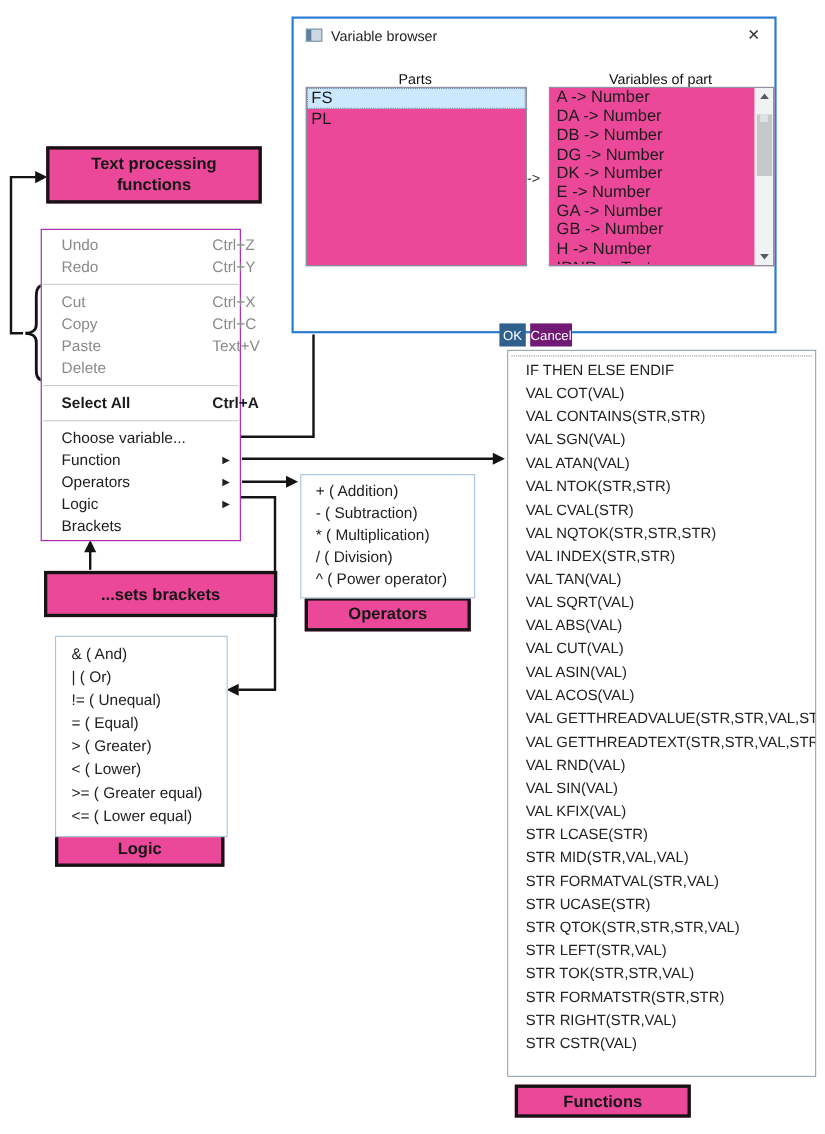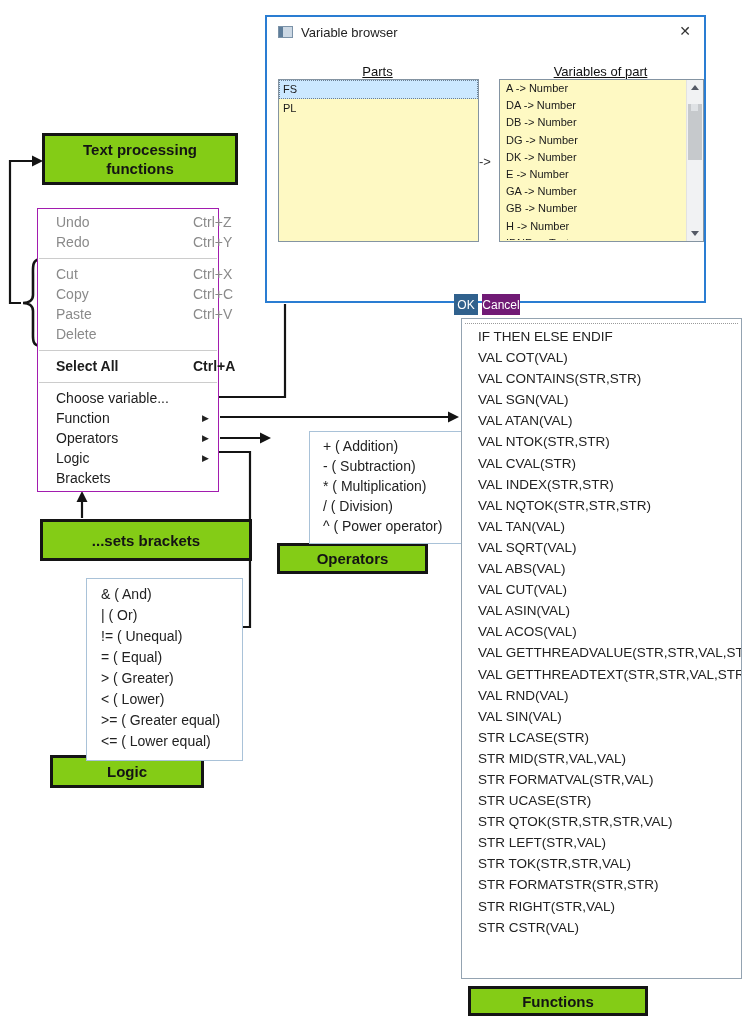--- a/index.html
+++ b/index.html
@@ -4,34 +4,34 @@
 <style>
   html,body{margin:0;padding:0;background:#ffffff;}
   #canvas{position:relative;width:750px;height:1031px;background:#fff;
           font-family:"Liberation Sans", sans-serif;overflow:hidden;}
   .abs{position:absolute;box-sizing:border-box;}
 
   
   #connectors{position:absolute;left:0;top:0;width:750px;height:1031px;}
 
   
-  .ylabel{position:absolute;box-sizing:border-box;background:#84cc16;border:3px solid #141414;
+  .ylabel{position:absolute;box-sizing:border-box;background:#ec4899;border:3px solid #141414;
           display:flex;align-items:center;justify-content:center;text-align:center;
           font-weight:bold;color:#141414;font-size:15px;line-height:19px;}
 
   
   #dialog{left:265px;top:15px;width:441px;height:288px;background:#fff;border:2px solid #2a7dd2;}
   .titlebar{position:absolute;left:0;top:0;right:0;height:30px;display:flex;align-items:center;padding-left:11px;}
   .dlg-icon{width:13px;height:10px;background:#ccd8e4;border:1px solid #7b92a8;position:relative;}
   .dlg-icon span{position:absolute;left:0;top:0;width:4px;height:100%;background:#5e7d9a;}
   .dlg-title{margin-left:8px;font-size:13px;color:#222;}
   .dlg-close{position:absolute;right:13px;top:6px;font-size:14px;color:#333;cursor:default;}
-  .col-label{position:absolute;top:47px;font-size:13px;color:#111;text-align:center;text-decoration:underline;}
-  .listbox{position:absolute;top:62px;height:161px;background:#fef9c3;border:1px solid #8494a2;
-           font-size:11px;color:#1a1a1a;overflow:hidden;}
+  .col-label{position:absolute;top:47px;font-size:13px;color:#111;text-align:center;}
+  .listbox{position:absolute;top:62px;height:161px;background:#ec4899;border:1px solid #8494a2;
+           font-size:15px;color:#1a1a1a;overflow:hidden;}
   #parts-list{left:11px;width:199px;}
   #vars-list{left:232px;width:203px;}
   .part-row{height:19px;line-height:19px;padding-left:4px;}
   .part-row.selected{background:#cbe8ff;outline:1px dotted #6a7f93;outline-offset:-1px;}
   .var-row{height:17.2px;line-height:17.2px;padding-left:6px;white-space:nowrap;}
   .var-row.clipped{height:5px;overflow:hidden;}
   #transfer-arrow{position:absolute;left:212px;top:137px;font-size:13px;color:#333;}
   
   .scrollbar{position:absolute;top:0;right:0;bottom:0;width:16px;background:#f1f2f3;border-left:1px solid #e2e2e2;}
   .sb-btn{position:absolute;left:0;width:16px;height:15px;display:flex;align-items:center;justify-content:center;}
@@ -50,35 +50,35 @@
   #context-menu{left:37px;top:208px;width:182px;background:#fff;border:1px solid #a21caf;padding:3px 0;}
   .menu-row{position:relative;height:20px;line-height:20px;font-size:14px;color:#1c1c1c;padding-left:18px;}
   .menu-row.disabled{color:#8a8a8a;}
   .menu-row.bold{font-weight:bold;}
   .menu-shortcut{position:absolute;left:155px;top:0;}
   .menu-arrow{position:absolute;right:9px;top:0;font-size:9px;color:#222;}
   .menu-sep{height:12px;display:flex;align-items:center;}
   .menu-sep div{height:1px;background:#cccccc;width:100%;margin:0 1px;}
 
   
-  .submenu{position:absolute;background:#fff;border:1px solid #a9c2d8;font-size:14px;color:#222;margin-left:36px;}
+  .submenu{position:absolute;background:#fff;border:1px solid #a9c2d8;font-size:14px;color:#222;}
   #operators-menu{left:273px;top:431px;width:157px;height:107px;padding-top:4px;}
   #operators-menu .sub-row{height:20px;line-height:20px;padding-left:13px;}
   #logic-menu{left:50px;top:578px;width:155px;height:176px;padding-top:5px;}
   #logic-menu .sub-row{height:21px;line-height:21px;padding-left:14px;}
   #functions-panel{left:461px;top:318px;width:281px;height:661px;background:#fff;border:1px solid #94a3b1;overflow:hidden;}
   .fn-clip{height:4px;border-bottom:1px dotted #9a9a9a;margin:0 3px 2px 3px;}
   .fn-row{height:21.1px;line-height:21.1px;font-size:13.5px;color:#222;padding-left:16px;white-space:nowrap;}
 
   
   #lbl-textproc{left:42px;top:133px;width:196px;height:52px;}
   #lbl-brackets{left:40px;top:519px;width:212px;height:42px;}
   #lbl-operators{left:277px;top:543px;width:151px;height:31px;}
   #lbl-logic{left:50px;top:755px;width:154px;height:33px;}
-  #lbl-functions{left:468px;top:986px;width:180px;height:30px;}
+  #lbl-functions{left:468px;top:986px;width:160px;height:30px;}
 </style>
 </head>
 <body>
 
 <div id="canvas">
 
   <svg id="connectors" viewBox="0 0 750 1031" xmlns="http://www.w3.org/2000/svg">
     <g stroke="#141414" stroke-width="2.2" fill="none">
       <path d="M33,161 L10,161 L10,303 L21,303"></path>
       <path d="M40,259 C32,260 33,267 33,275 L33,295 C33,300 29,303 23,303 C29,303 33,306 33,311 L33,331 C33,339 32,345 40,346" stroke-width="2.6" stroke-linecap="round"></path>
@@ -174,21 +174,21 @@
     <div class="menu-row disabled">
       <span>Cut</span>
       <span class="menu-shortcut">Ctrl+X</span>
     </div>
     <div class="menu-row disabled">
       <span>Copy</span>
       <span class="menu-shortcut">Ctrl+C</span>
     </div>
     <div class="menu-row disabled">
       <span>Paste</span>
-      <span class="menu-shortcut">Ctrl+V</span>
+      <span class="menu-shortcut">Text+V</span>
     </div>
     <div class="menu-row disabled">
       <span>Delete</span>
     </div>
     <div class="menu-sep">
         <div></div>
       </div>
     <div class="menu-row bold">
       <span>Select All</span>
       <span class="menu-shortcut">Ctrl+A</span>
@@ -241,32 +241,33 @@
     <div class="fn-clip"></div>
     <div>
 
     <div class="fn-row">IF THEN ELSE ENDIF</div>
         <div class="fn-row">VAL COT(VAL)</div>
         <div class="fn-row">VAL CONTAINS(STR,STR)</div>
         <div class="fn-row">VAL SGN(VAL)</div>
         <div class="fn-row">VAL ATAN(VAL)</div>
         <div class="fn-row">VAL NTOK(STR,STR)</div>
         <div class="fn-row">VAL CVAL(STR)</div>
+        <div class="fn-row">VAL NQTOK(STR,STR,STR)</div>
         <div class="fn-row">VAL INDEX(STR,STR)</div>
-        <div class="fn-row">VAL NQTOK(STR,STR,STR)</div>
         <div class="fn-row">VAL TAN(VAL)</div>
         <div class="fn-row">VAL SQRT(VAL)</div>
         <div class="fn-row">VAL ABS(VAL)</div>
         <div class="fn-row">VAL CUT(VAL)</div>
         <div class="fn-row">VAL ASIN(VAL)</div>
         <div class="fn-row">VAL ACOS(VAL)</div>
         <div class="fn-row">VAL GETTHREADVALUE(STR,STR,VAL,STR)</div>
         <div class="fn-row">VAL GETTHREADTEXT(STR,STR,VAL,STR)</div>
         <div class="fn-row">VAL RND(VAL)</div>
         <div class="fn-row">VAL SIN(VAL)</div>
+        <div class="fn-row">VAL KFIX(VAL)</div>
         <div class="fn-row">STR LCASE(STR)</div>
         <div class="fn-row">STR MID(STR,VAL,VAL)</div>
         <div class="fn-row">STR FORMATVAL(STR,VAL)</div>
         <div class="fn-row">STR UCASE(STR)</div>
         <div class="fn-row">STR QTOK(STR,STR,STR,VAL)</div>
         <div class="fn-row">STR LEFT(STR,VAL)</div>
         <div class="fn-row">STR TOK(STR,STR,VAL)</div>
         <div class="fn-row">STR FORMATSTR(STR,STR)</div>
         <div class="fn-row">STR RIGHT(STR,VAL)</div>
         <div class="fn-row">STR CSTR(VAL)</div>

